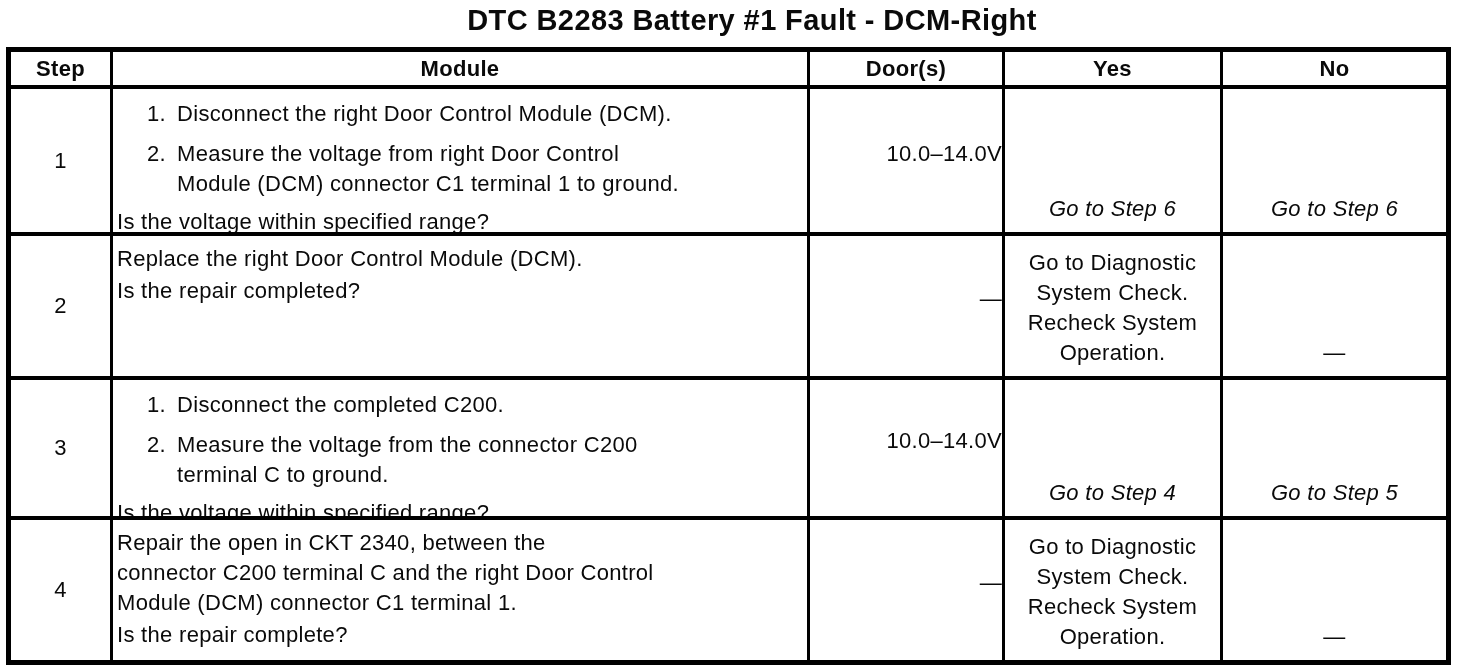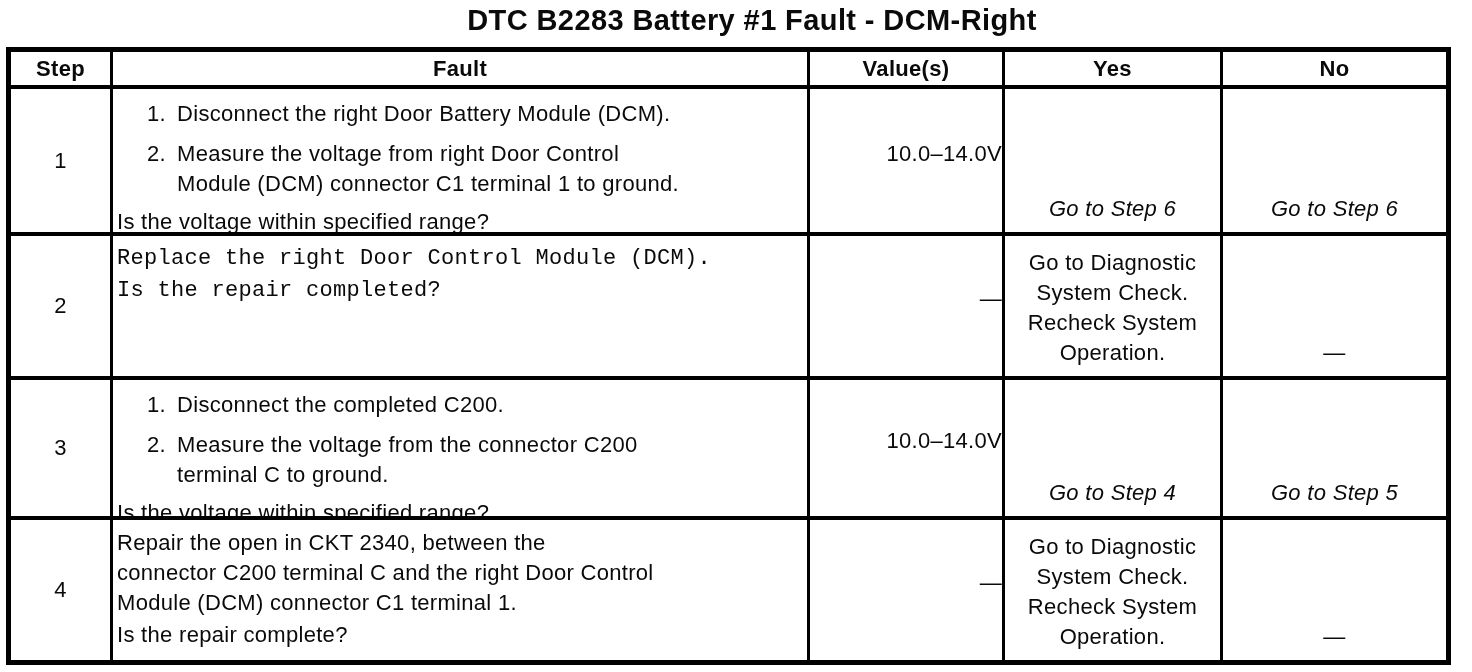--- a/index.html
+++ b/index.html
@@ -110,51 +110,51 @@
   <colgroup>
     <col style="width:103px">
     <col style="width:697px">
     <col style="width:195px">
     <col style="width:218px">
     <col style="width:227px">
   </colgroup>
   <thead>
     <tr>
       <th>Step</th>
-      <th>Fault</th>
-      <th>Value(s)</th>
+      <th>Module</th>
+      <th>Door(s)</th>
       <th>Yes</th>
       <th>No</th>
     </tr>
   </thead>
   <tbody id="rows">
       <tr style="height: 147px;">
         <td class="c-step">1</td>
         <td class="c-action">
           <div class="action-wrap" style="height: 127px;">
             <div class="li">
               <span class="num">1.</span>
-              <span class="li-text">Disconnect the right Door Battery Module (DCM).</span>
+              <span class="li-text">Disconnect the right Door Control Module (DCM).</span>
             </div>
             <div class="li">
               <span class="num">2.</span>
               <span class="li-text">Measure the voltage from right Door Control
 Module (DCM) connector C1 terminal 1 to ground.</span>
             </div>
             <div class="question bottom">Is the voltage within specified range?</div>
           </div>
         </td>
         <td class="c-value">10.0–14.0V</td>
         <td class="c-route italic">Go to Step 6</td>
         <td class="c-route italic">Go to Step 6</td>
       </tr>
       <tr style="height: 137px;">
         <td class="c-step">2</td>
         <td class="c-action">
-          <div class="action-wrap" style="height: 117px; font-family: Liberation Mono, monospace;">
+          <div class="action-wrap" style="height: 117px;">
             <div class="plain-text">Replace the right Door Control Module (DCM).</div>
             <div class="question">Is the repair completed?</div>
           </div>
         </td>
         <td class="c-value">—</td>
         <td class="c-route top">Go to Diagnostic
 System Check.
 Recheck System
 Operation.</td>
         <td class="c-route">—</td>

